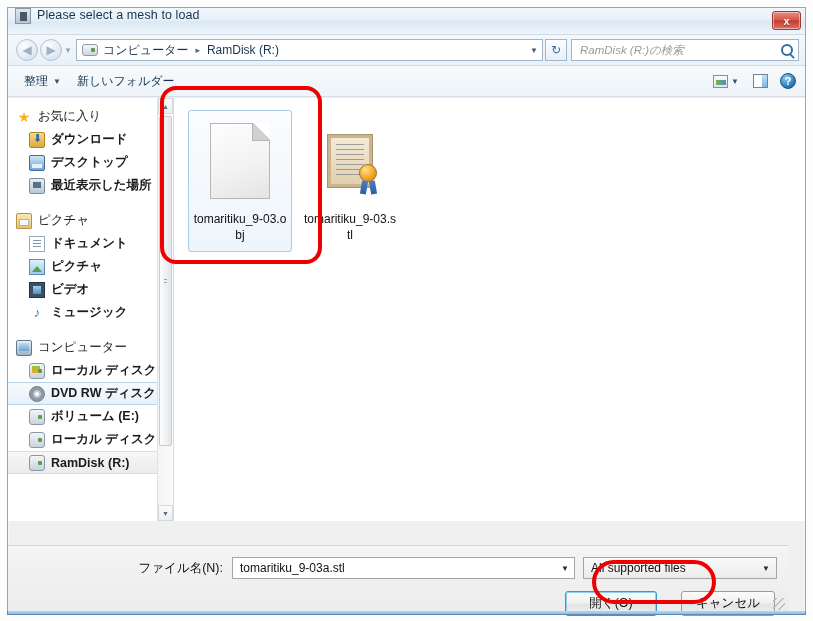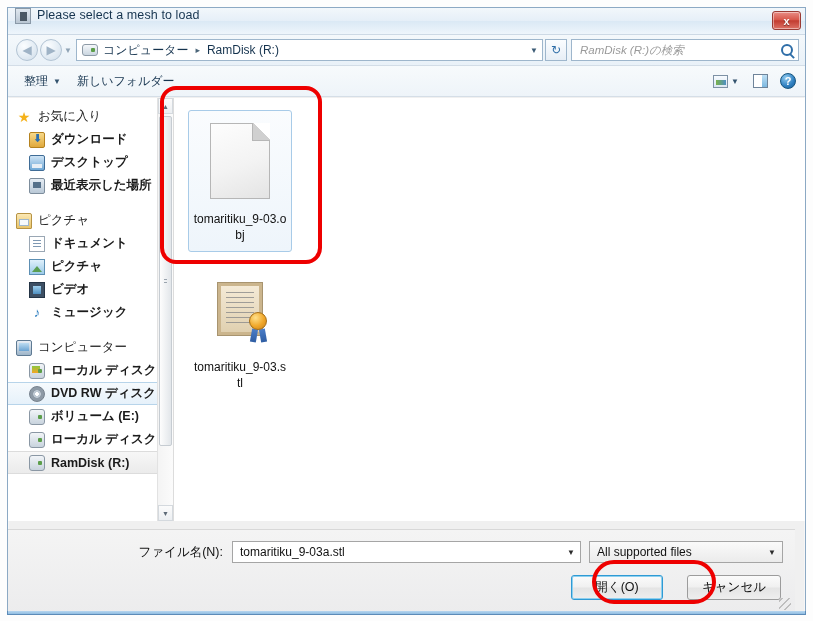--- a/index.html
+++ b/index.html
@@ -231,21 +231,21 @@
     background: linear-gradient(90deg,#fdfdfd,#e2e6ea);
     border:1px solid #c6ccd2; border-radius:2px;
   }
   .sb-thumb::after{
     content:""; position:absolute; left:4px; right:4px; top:50%; height:5px; transform:translateY(-50%);
     background: repeating-linear-gradient(180deg,#9aa4ae 0 1px, transparent 1px 3px);
   }
 
   
   .content { flex:1 1 auto; position:relative; background:#fff; overflow:hidden; }
-  .filegrid { display:flex; padding: 12px 0 0 14px; gap: 6px; flex-direction: column; }
+  .filegrid { display:flex; padding: 12px 0 0 14px; gap: 6px; }
   .fileitem {
     width: 104px; padding: 6px 4px 8px;
     display:flex; flex-direction:column; align-items:center;
     border:1px solid transparent; border-radius:3px;
     text-align:center;
   }
   .fileitem.selected {
     background: linear-gradient(#fafcfe,#eef5fb);
     border-color:#a8cbe8;
   }
@@ -292,21 +292,21 @@
   .cert .rib1, .cert .rib2 {
     position:absolute; bottom:-10px; width:6px; height:13px;
     background: linear-gradient(#4b7ec9,#2e5da3);
     z-index:1;
   }
   .cert .rib1 { right:2px; transform: rotate(10deg); }
   .cert .rib2 { right:-7px; transform: rotate(-10deg); }
 
   
   .bottom {
-    position:absolute; left:0; right:10px; bottom:0; height:84px;
+    position:absolute; left:0; right:16px; bottom:0; height:68px;
     background: linear-gradient(180deg,#f4f4f4,#ececed);
     border-top:1px solid #d8d8d8;
   }
   .fnrow { display:flex; align-items:center; padding: 11px 12px 0 0; }
   .fnlabel { width: 224px; text-align:right; padding-right:9px; font-size:12.5px; color:#111; }
   .fninput {
     flex:1 1 auto; height:22px; background:#fff; border:1px solid #a5a5a5;
     display:flex; align-items:center; justify-content:space-between;
     padding: 0 5px 0 7px; font-size:12px; color:#111; min-width:0;
   }

